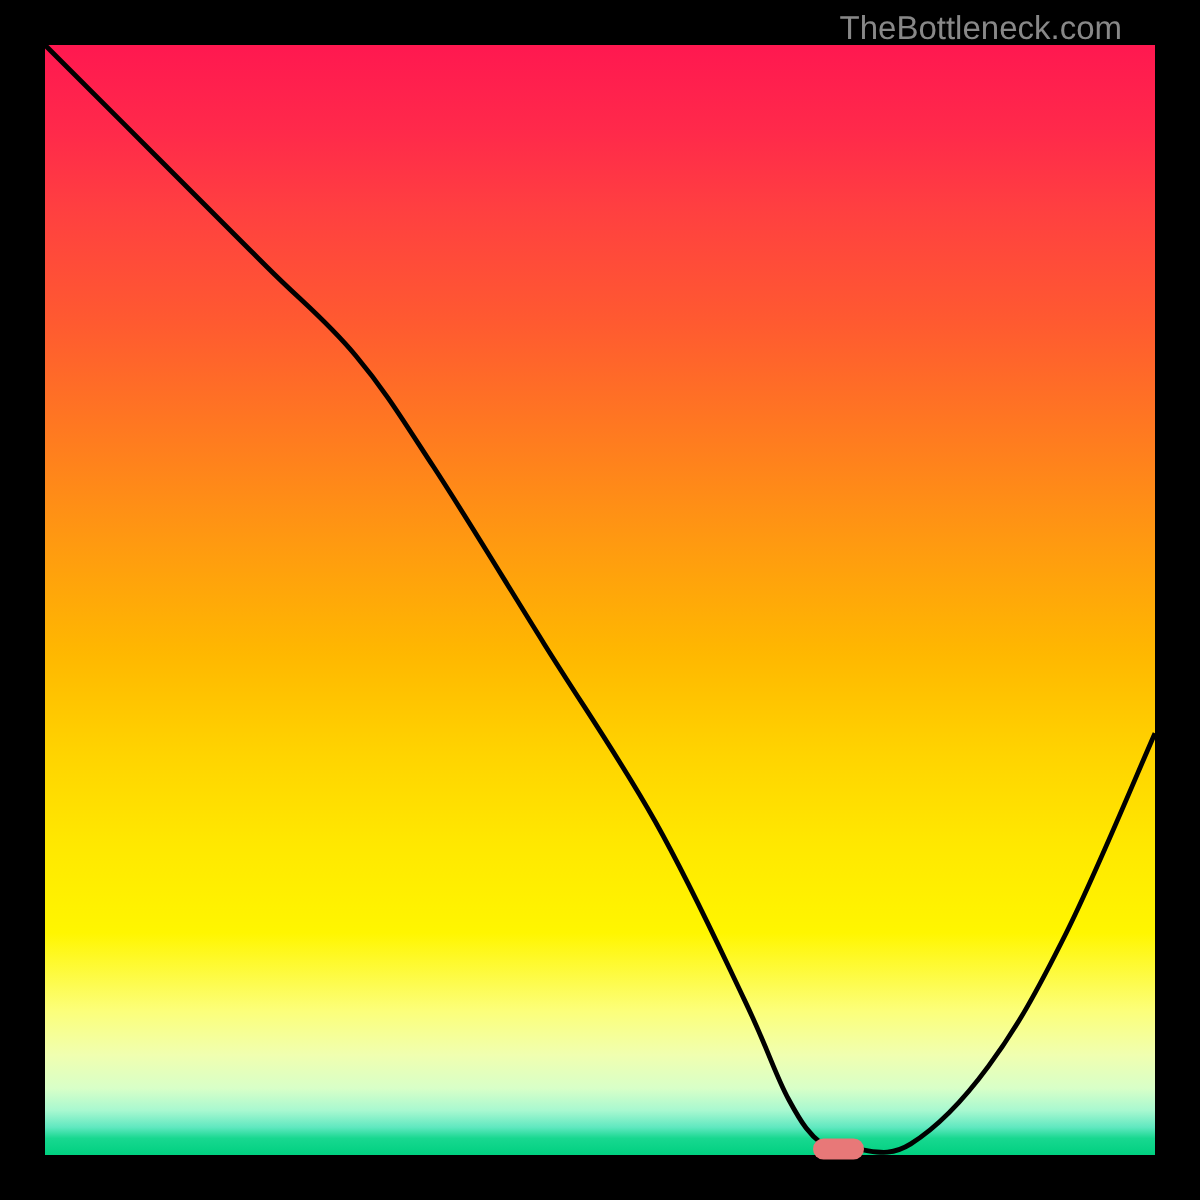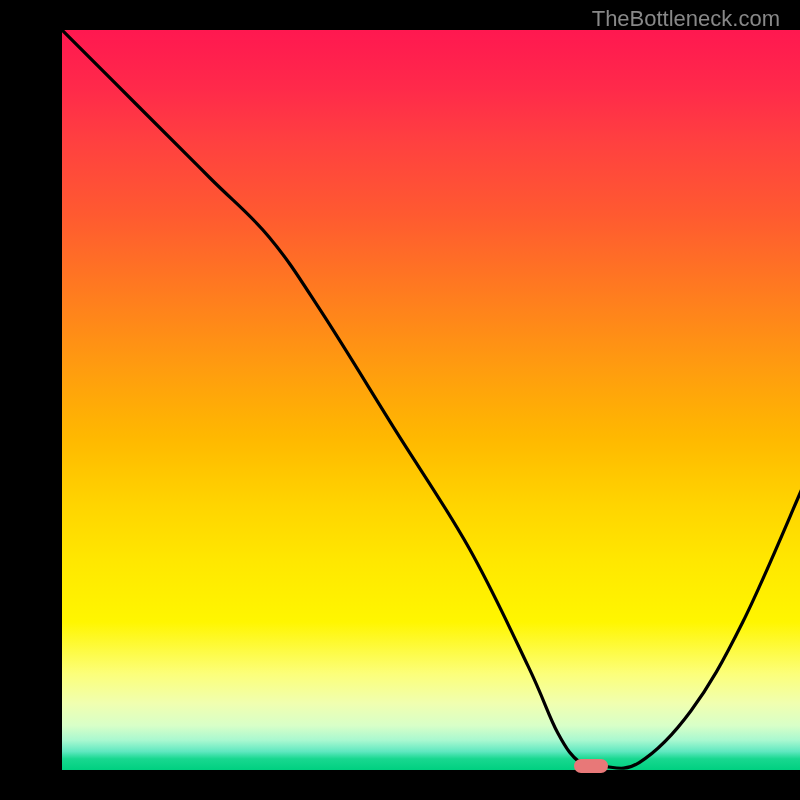--- a/index.html
+++ b/index.html
@@ -8,21 +8,20 @@
     width: 800px;
     height: 800px;
     background: #000;
     position: relative;
     font-family: Arial, sans-serif;
   }
   .container {
     width: 760px;
     height: 800px;
     position: relative;
-    margin-left: 32px;
   }
   .watermark {
     position: absolute;
     top: 6px;
     right: 12px;
     color: #888;
     font-size: 22px;
     font-weight: 500;
     z-index: 10;
   }

